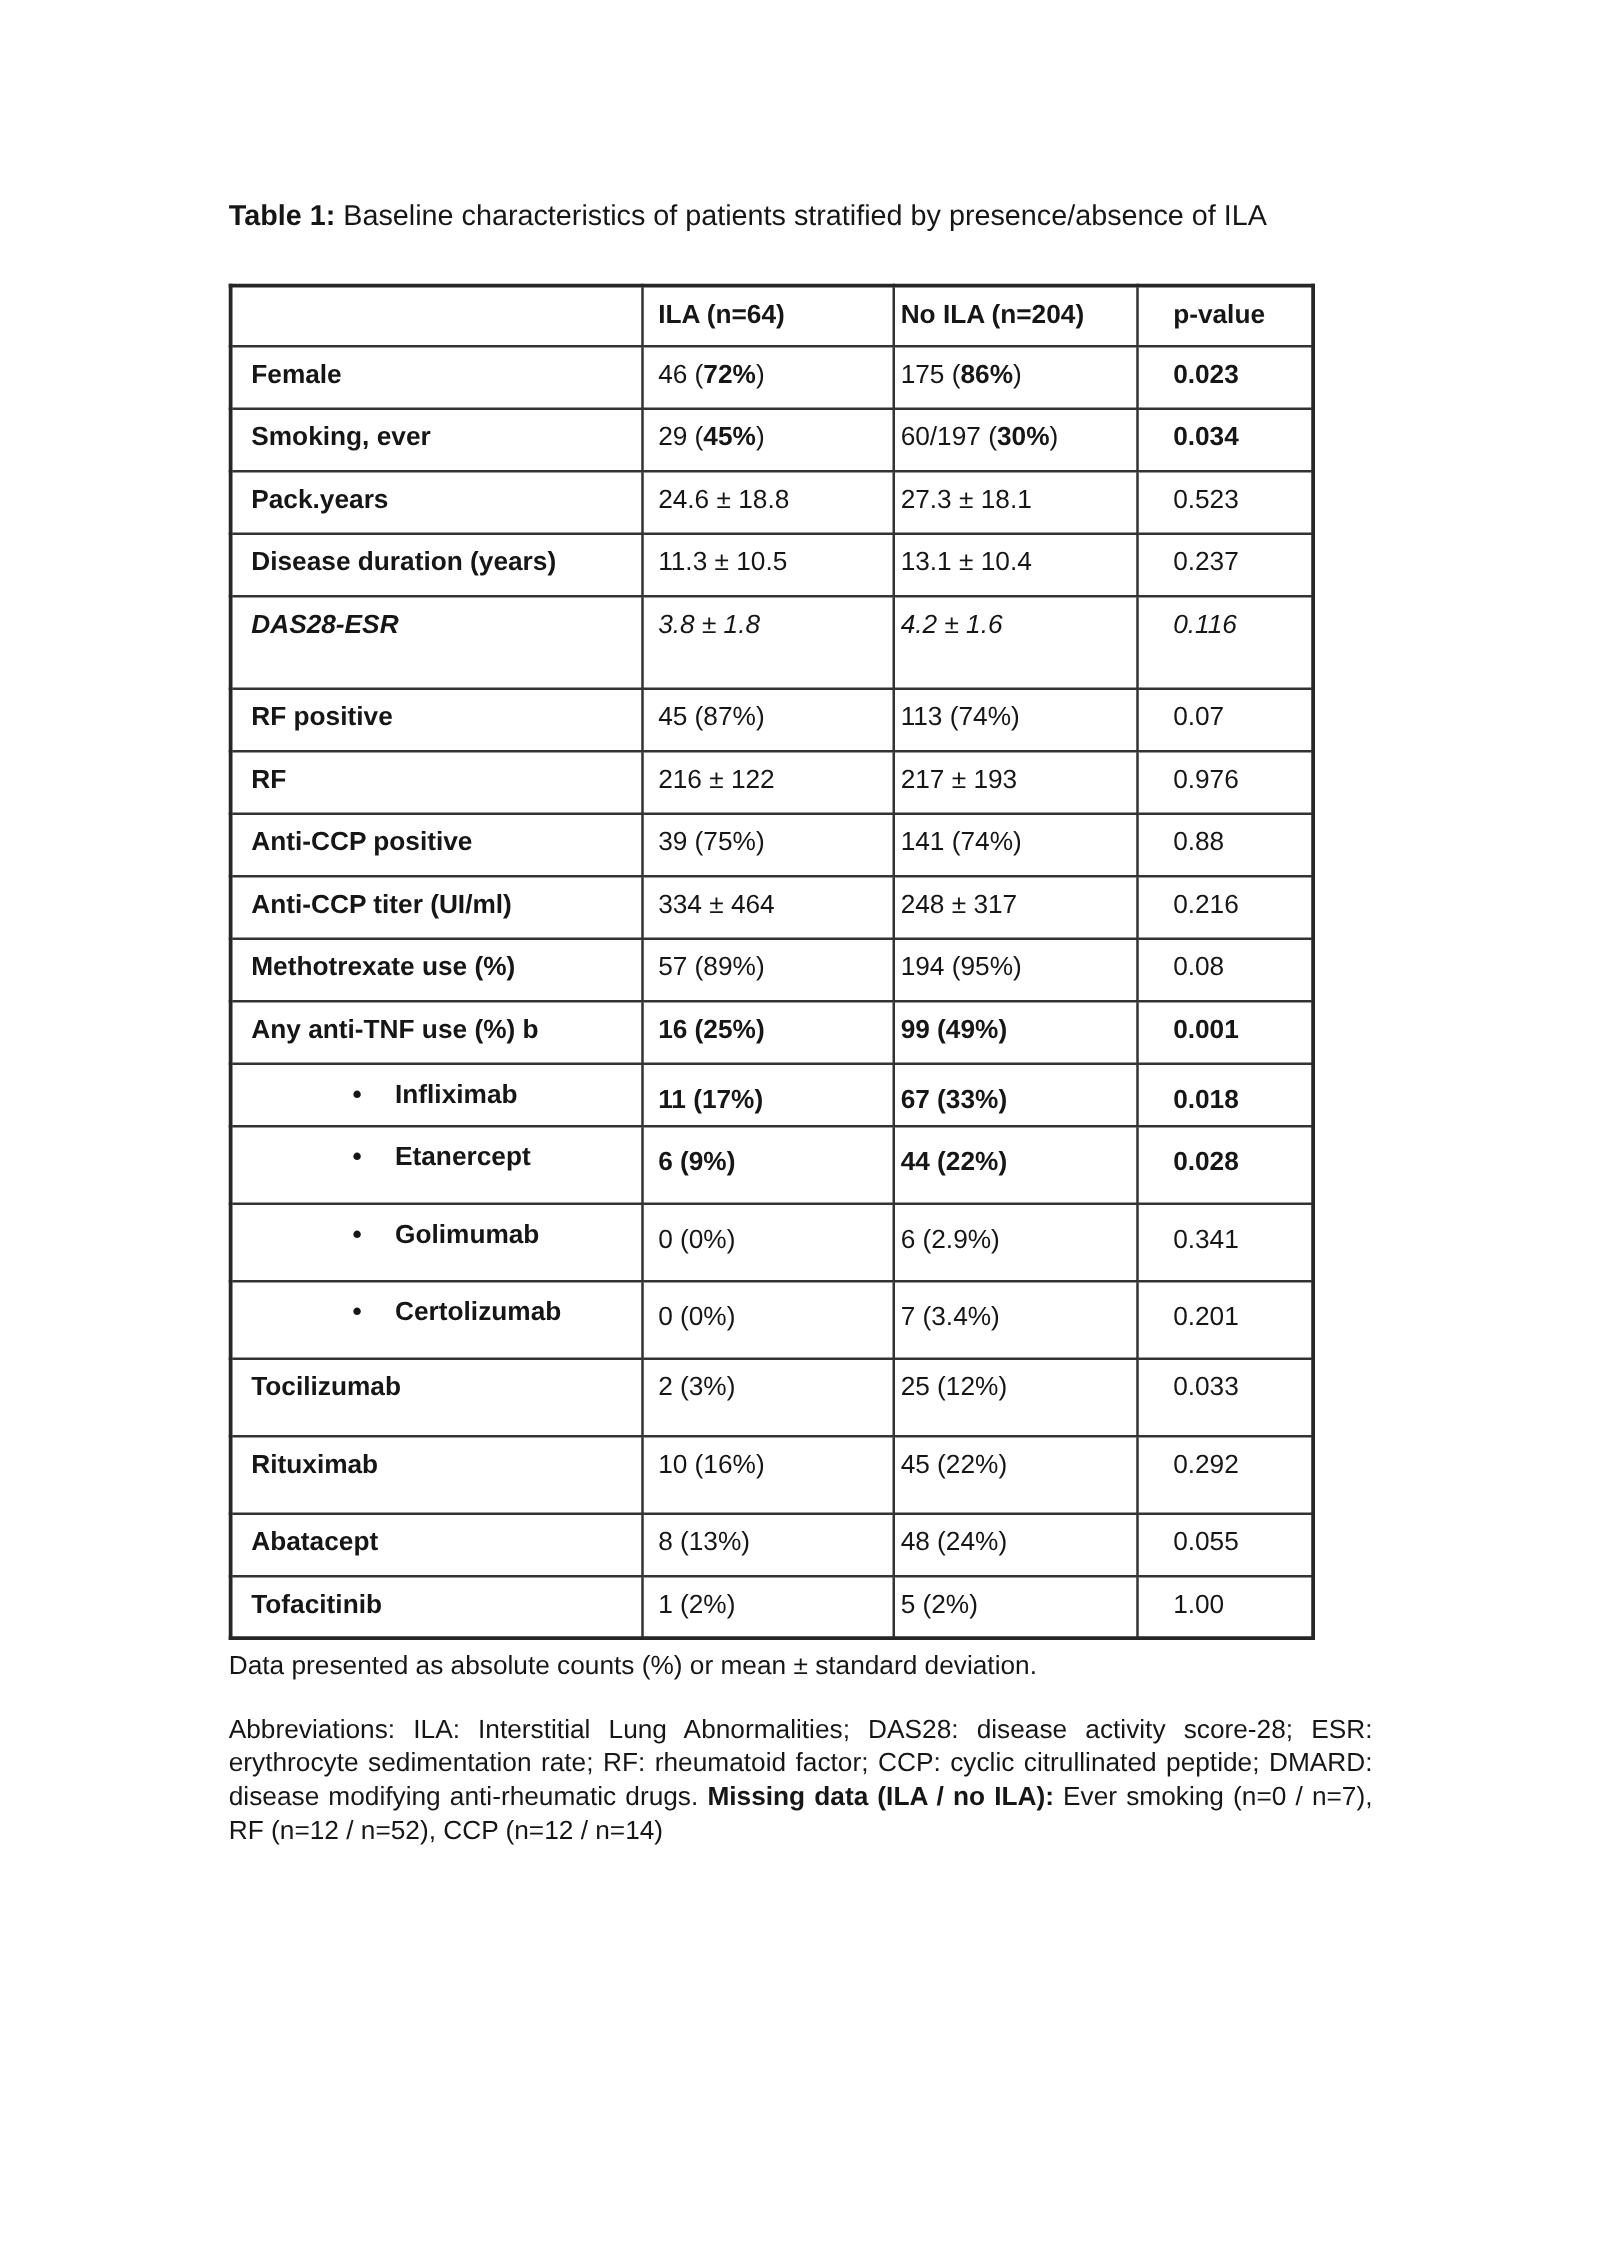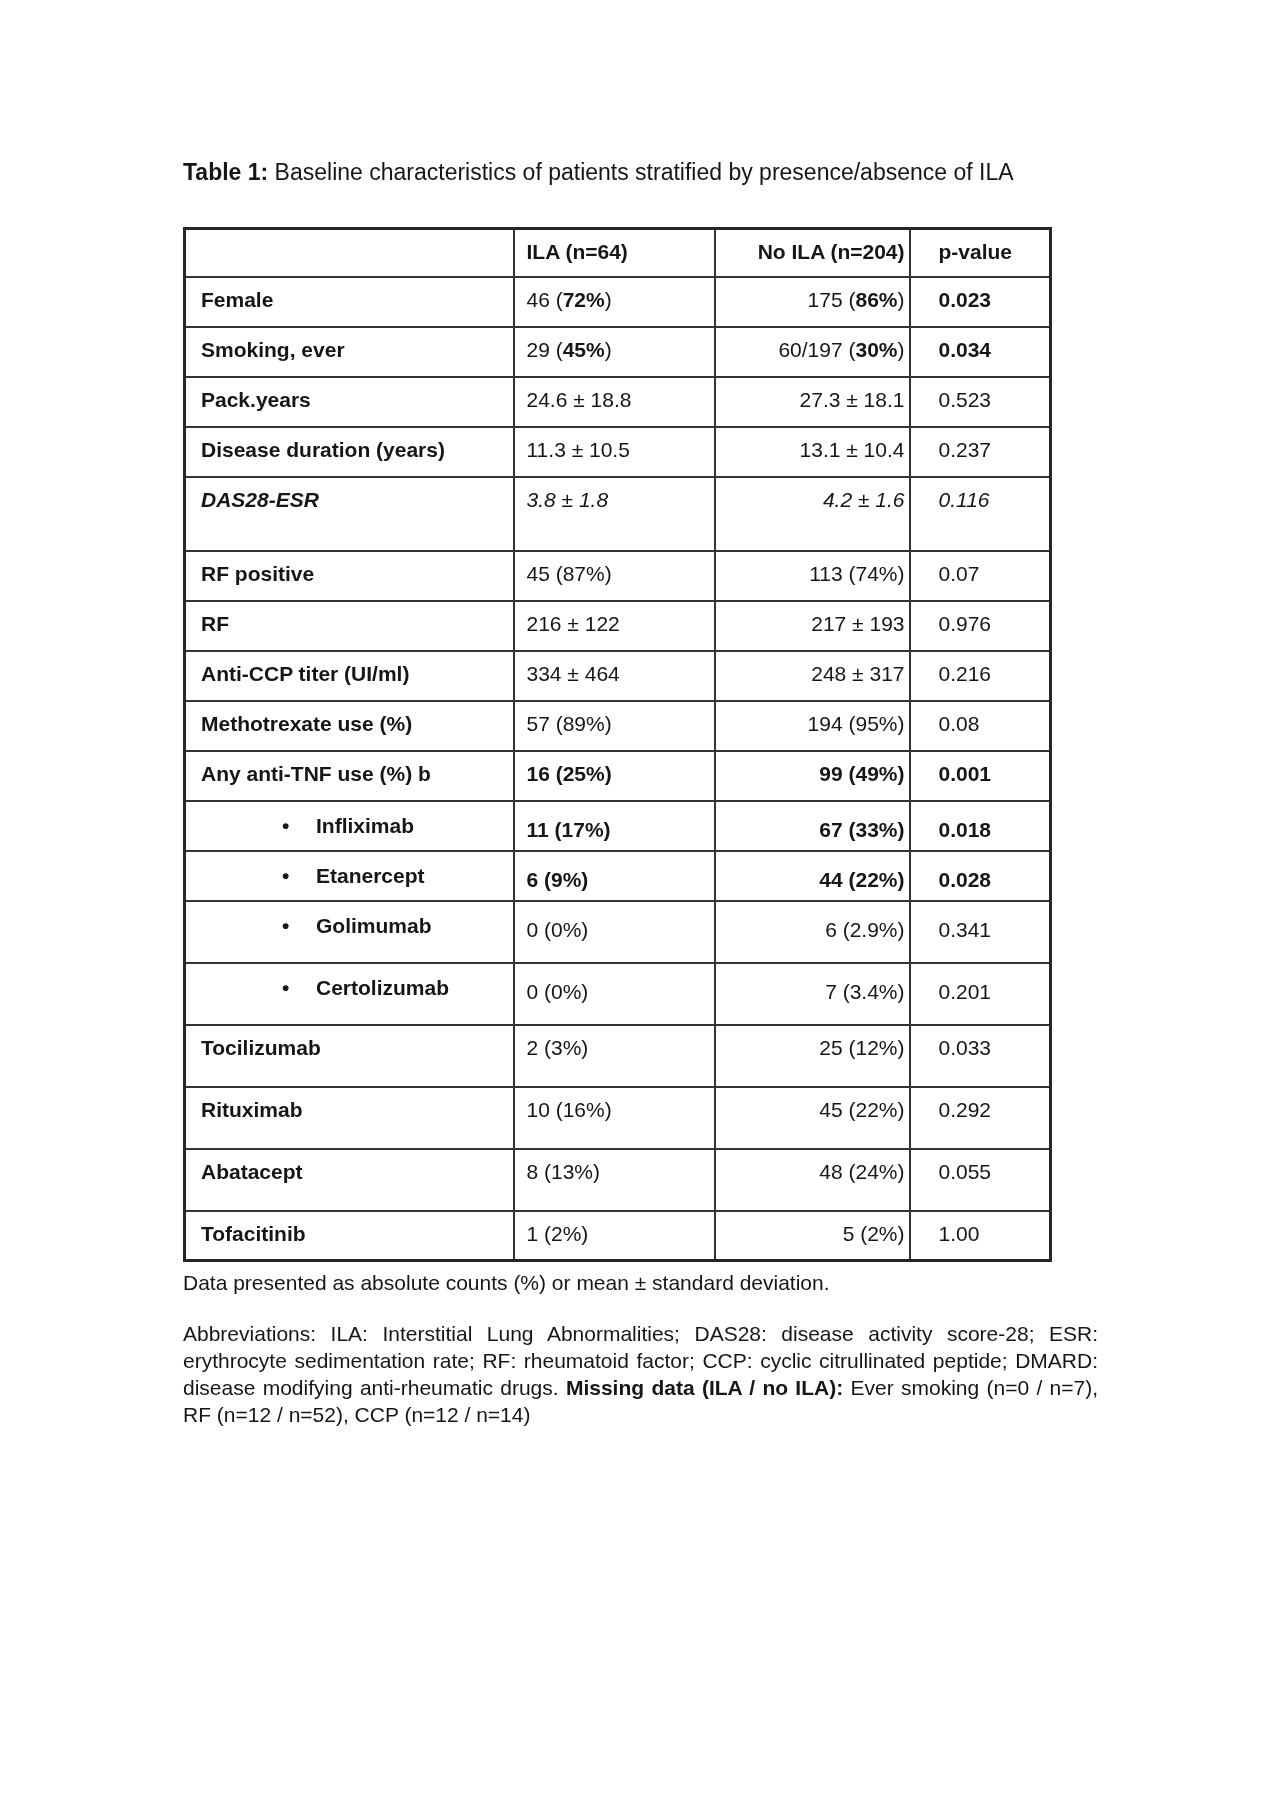--- a/index.html
+++ b/index.html
@@ -44,21 +44,21 @@
     padding-right: 4px;
     font-size: 21px;
     line-height: 24px;
   }
   .data-table thead tr { height: 48px; }
   .data-table tbody tr { height: 50px; }
   .data-table tbody tr:nth-child(5) { height: 74px; font-style: italic; }
   .data-table tbody tr:nth-child(n+13):nth-child(-n+17) { height: 62px; }
   th.c1, td.c1 { padding-left: 15px; font-weight: bold; }
   th.c2, td.c2 { padding-left: 12px; }
-  th.c3, td.c3 { padding-left: 5px; text-align: right; }
+  th.c3, td.c3 { padding-left: 5px; }
   th.c4, td.c4 { padding-left: 28px; }
   th { font-weight: bold; }
   td b, .footnote b { font-weight: bold; }
   tr.indent-row td { padding-top: 16px; }
   tr.indent-row td.c1 { padding-left: 96px; padding-top: 12px; }
   .bullet {
     display: inline-block;
     width: 34px;
     font-weight: bold;
   }
@@ -129,20 +129,26 @@
           <td class="c3"><span>113 (74%)</span></td>
           <td class="c4"><span>0.07</span></td>
         </tr>
         <tr>
           <td class="c1"><span>RF</span></td>
           <td class="c2"><span>216 ± 122</span></td>
           <td class="c3"><span>217 ± 193</span></td>
           <td class="c4"><span>0.976</span></td>
         </tr>
         <tr>
+          <td class="c1"><span>Anti-CCP positive</span></td>
+          <td class="c2"><span>39 (75%)</span></td>
+          <td class="c3"><span>141 (74%)</span></td>
+          <td class="c4"><span>0.88</span></td>
+        </tr>
+        <tr>
           <td class="c1"><span>Anti-CCP titer (UI/ml)</span></td>
           <td class="c2"><span>334 ± 464</span></td>
           <td class="c3"><span>248 ± 317</span></td>
           <td class="c4"><span>0.216</span></td>
         </tr>
         <tr>
           <td class="c1"><span>Methotrexate use (%)</span></td>
           <td class="c2"><span>57 (89%)</span></td>
           <td class="c3"><span>194 (95%)</span></td>
           <td class="c4"><span>0.08</span></td>

